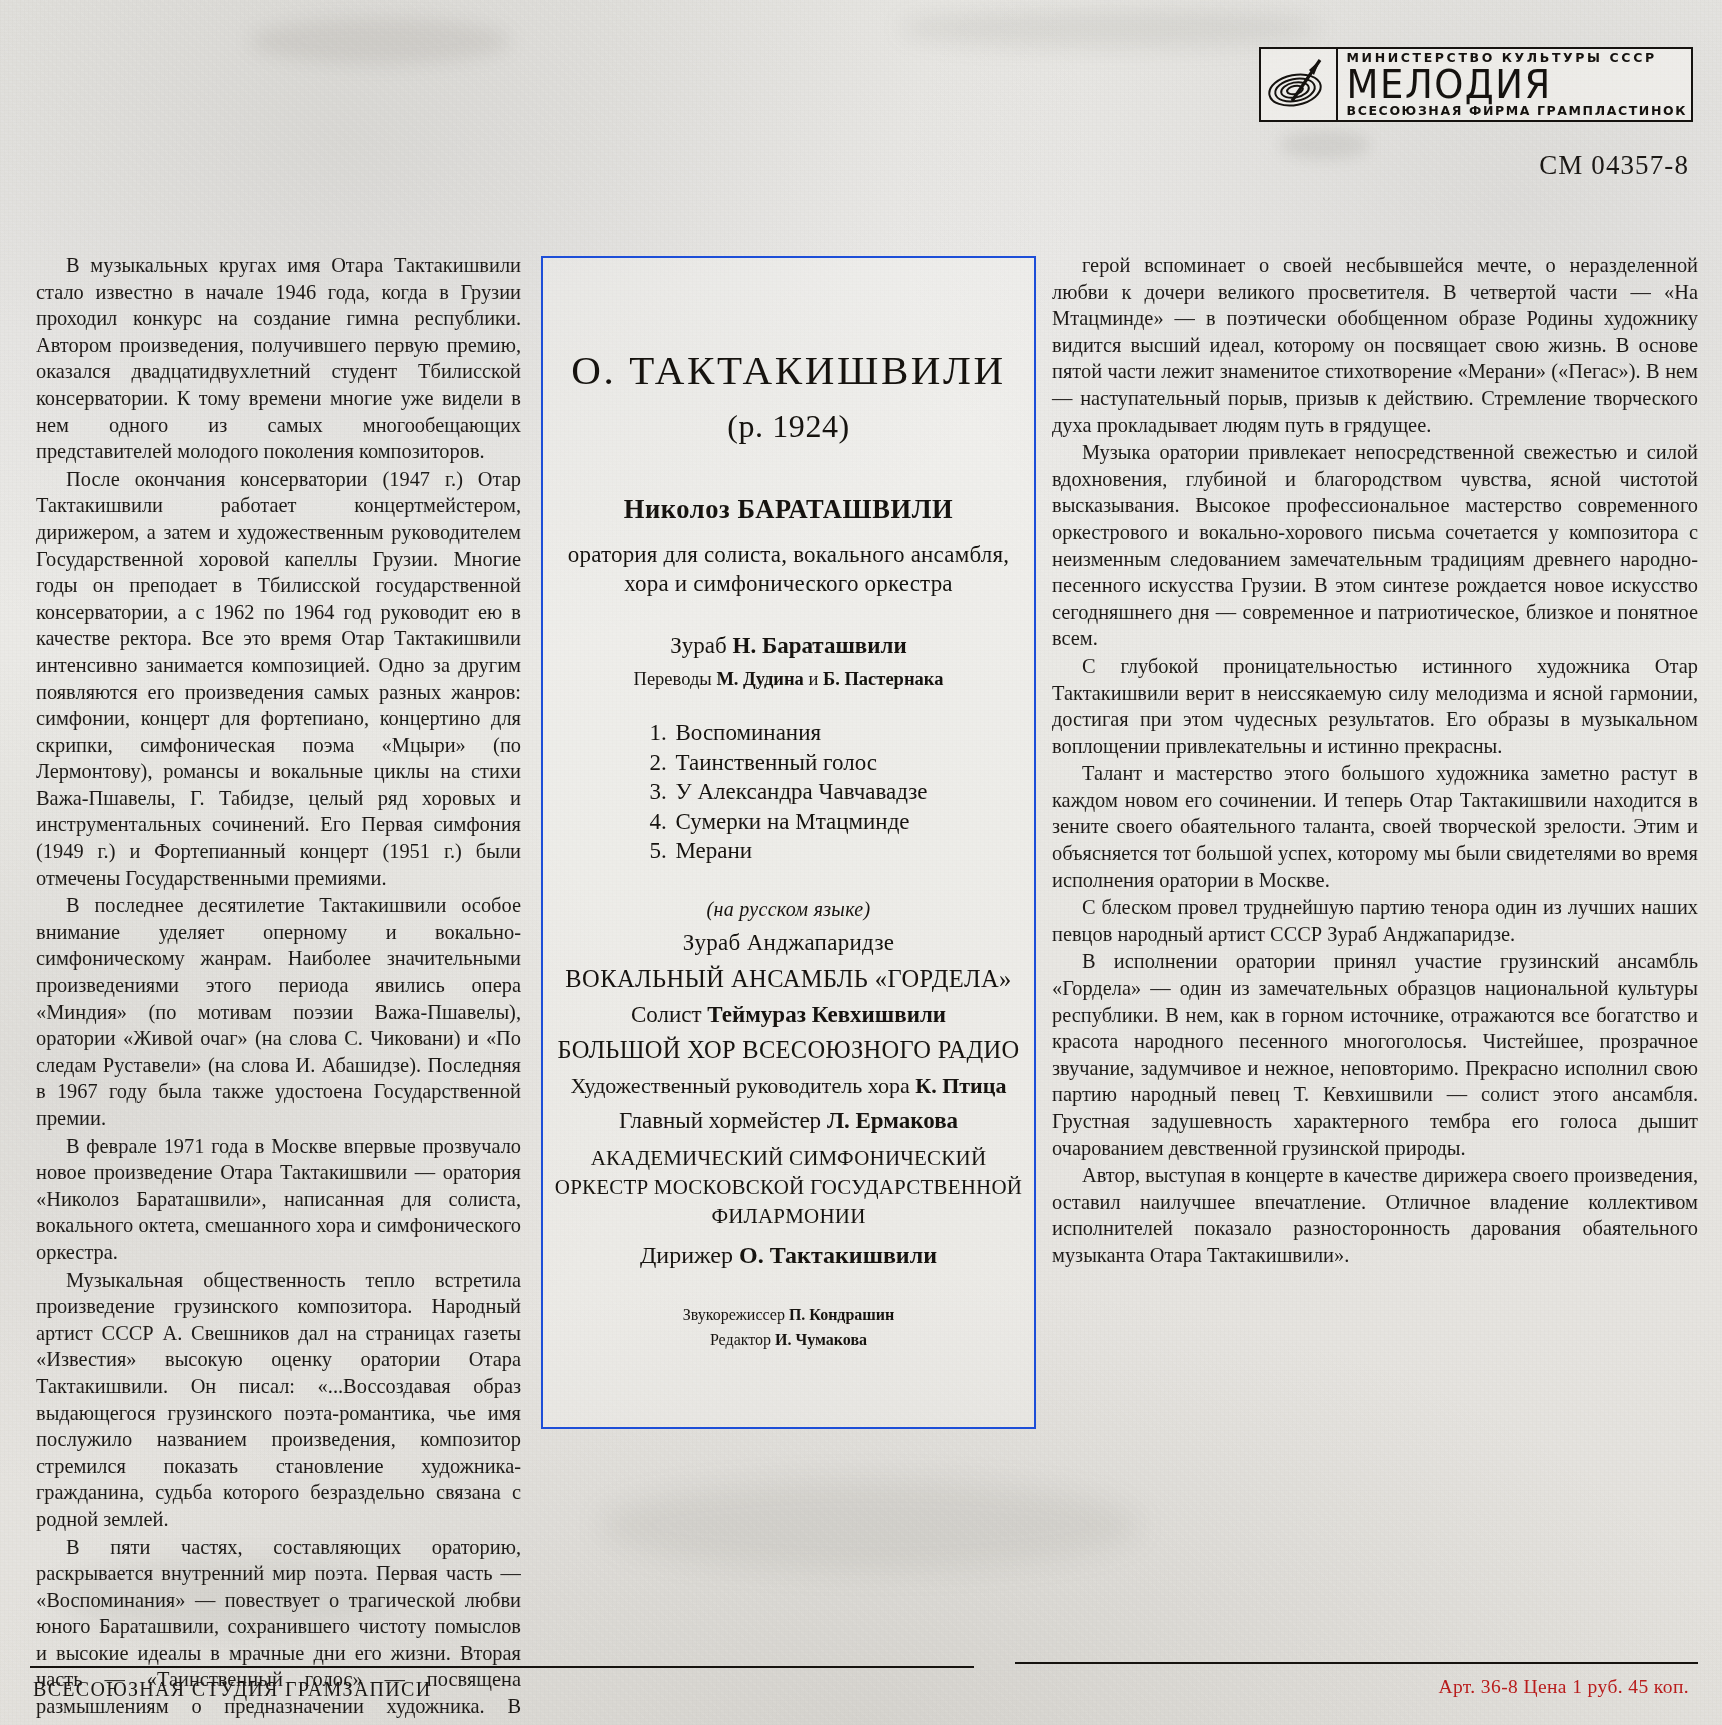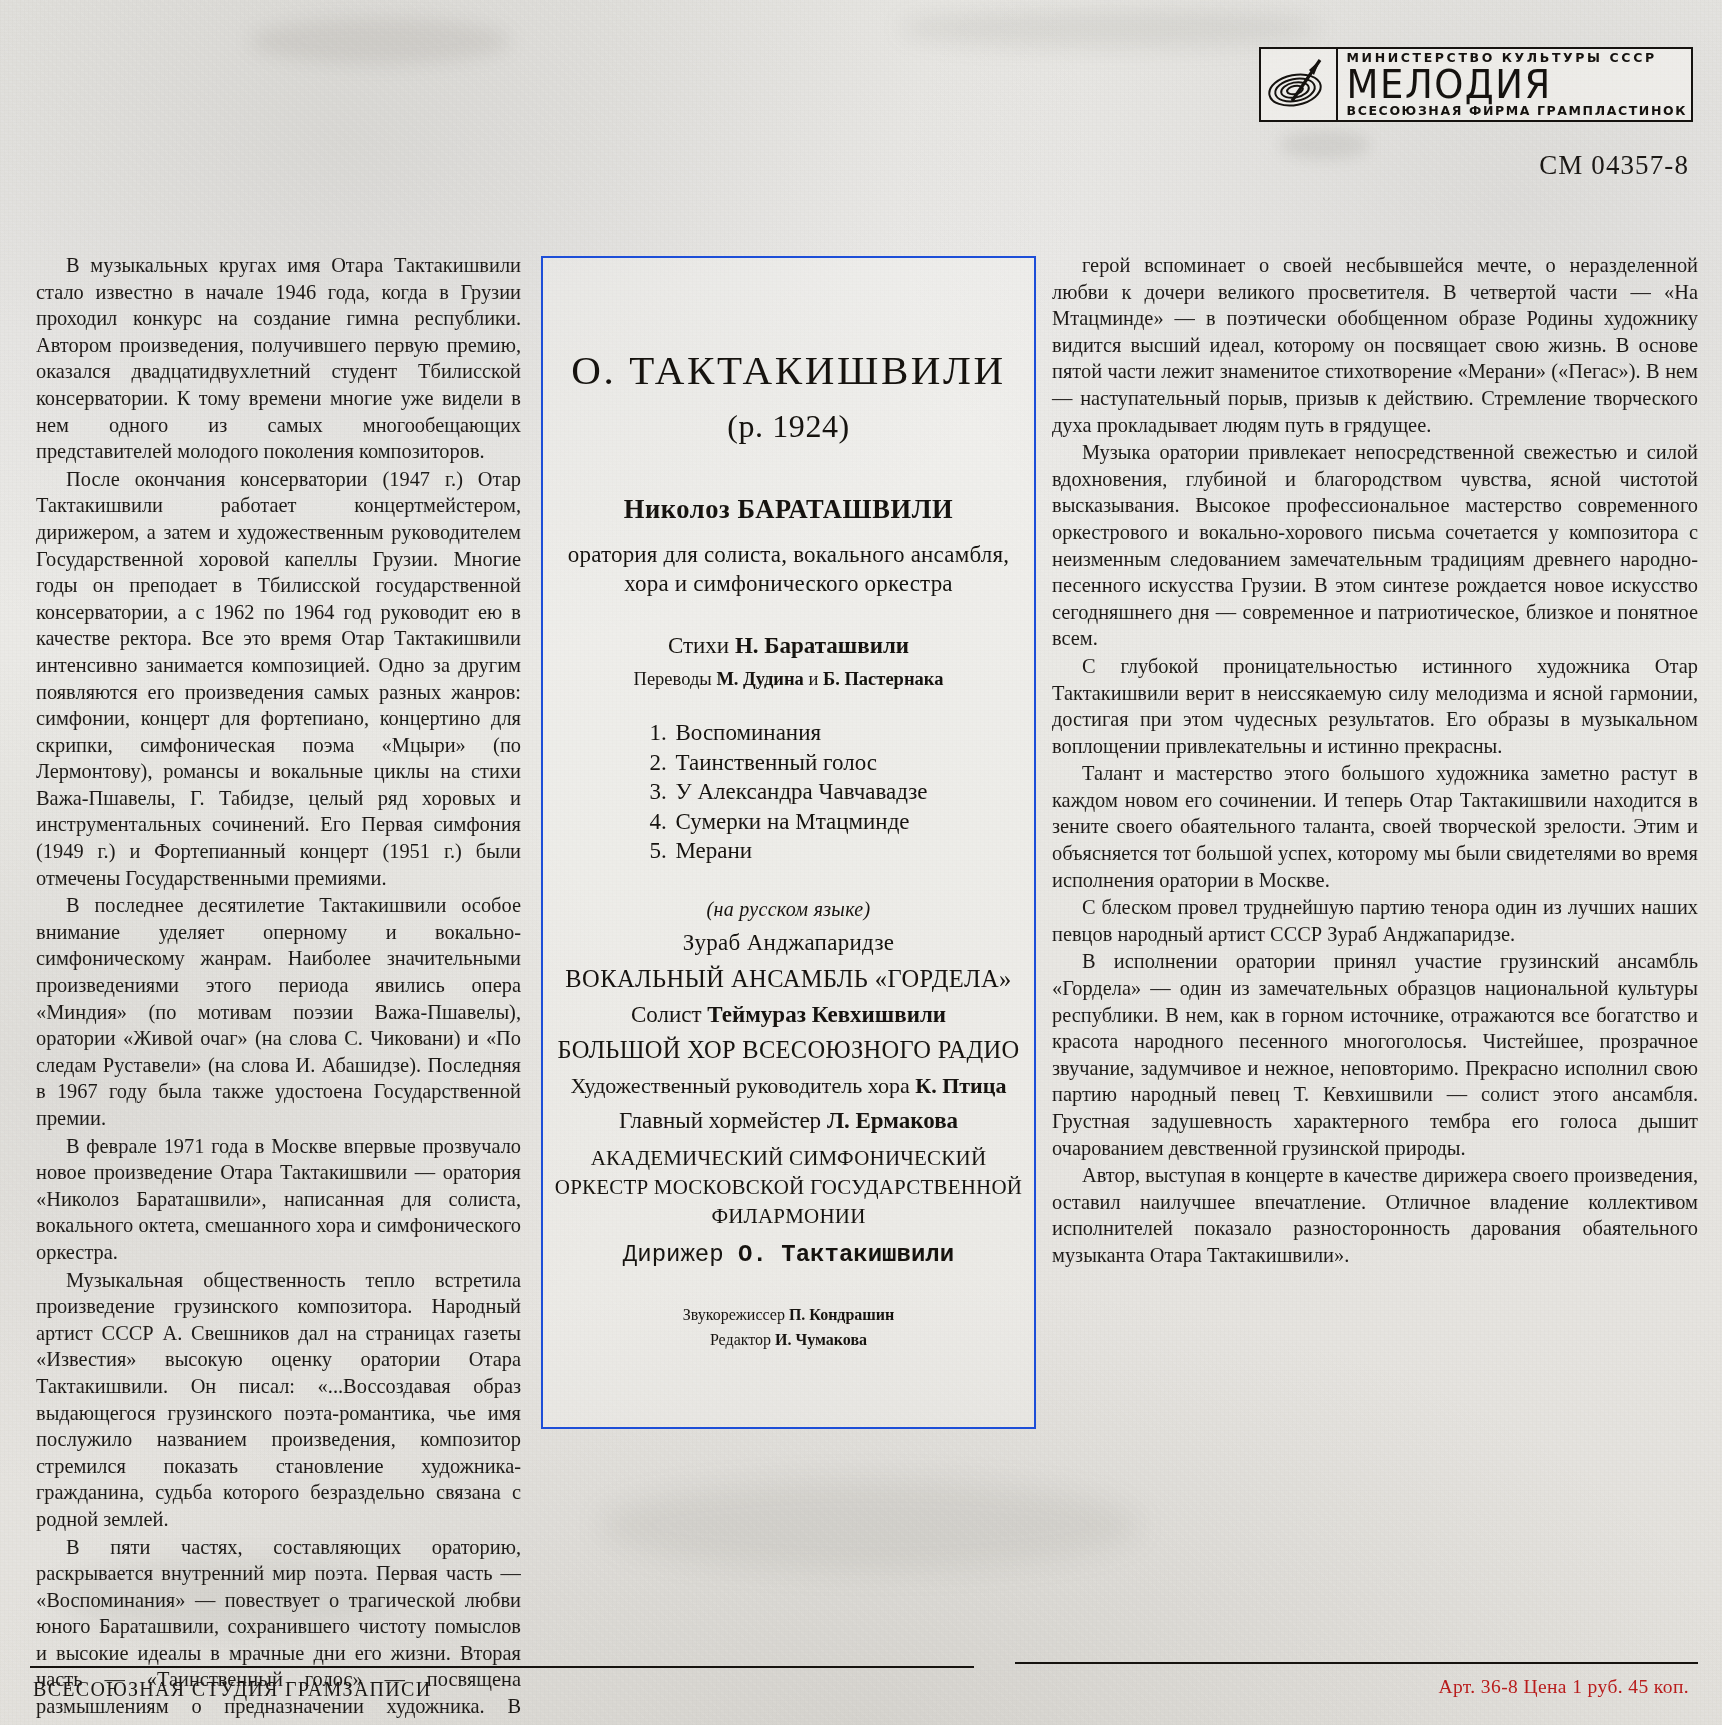--- a/index.html
+++ b/index.html
@@ -129,21 +129,21 @@
   #p-soloist-main{margin-top:10px;font-size:23px;font-weight:400;letter-spacing:.3px;line-height:1;}
   #p-ensemble{margin-top:13px;font-size:24.5px;letter-spacing:.4px;line-height:1;}
   #p-soloist2{margin-top:12px;font-size:23px;line-height:1;}
   #p-soloist2 b{font-weight:700;}
   #p-choir{margin-top:12px;font-size:24.5px;letter-spacing:.3px;line-height:1;}
   #p-choirdir{margin-top:12px;font-size:22px;line-height:1;}
   #p-choirdir b{font-weight:700;}
   #p-chorusmaster{margin-top:12px;font-size:23px;line-height:1;}
   #p-chorusmaster b{font-weight:700;}
   #p-orchestra{margin-top:12px;font-size:21px;line-height:29px;letter-spacing:.2px;}
-  #p-conductor{margin-top:12px;font-size:24px;line-height:1;font-family:Liberation Mono, monospace;}
+  #p-conductor{margin-top:12px;font-size:24px;line-height:1;}
   #p-conductor b{font-weight:700;}
   #credits{
     position:absolute;left:0;right:0;bottom:75px;
     font-size:16px;line-height:25px;
   }
   #credits b{font-weight:700;}
 
   
   #rule-left{position:absolute;left:30px;top:1666px;width:944px;height:2px;background:#16130f;}
   #rule-right{position:absolute;left:1015px;top:1662px;width:683px;height:2px;background:#16130f;}
@@ -204,21 +204,21 @@
   <div id="composer">О. ТАКТАКИШВИЛИ</div>
   <div id="birth">(р. 1924)</div>
 
   <div id="work-title">Николоз БАРАТАШВИЛИ</div>
   <div id="work-sub">
     <div>оратория для солиста, вокального ансамбля,</div>
     <div>хора и симфонического оркестра</div>
   </div>
 
   <div id="verses">
-    <span>Стихи </span><b>Н. Бараташвили</b>
+    <span>Зураб </span><b>Н. Бараташвили</b>
   </div>
   <div id="translations">
     <span>Переводы </span><b>М. Дудина</b><span> и </span><b>Б. Пастернака</b>
   </div>
 
   <div id="tracks">
     <div><span class="num">1.</span><span>Воспоминания</span></div>
     <div><span class="num">2.</span><span>Таинственный голос</span></div>
     <div><span class="num">3.</span><span>У Александра Чавчавадзе</span></div>
     <div><span class="num">4.</span><span>Сумерки на Мтацминде</span></div>

